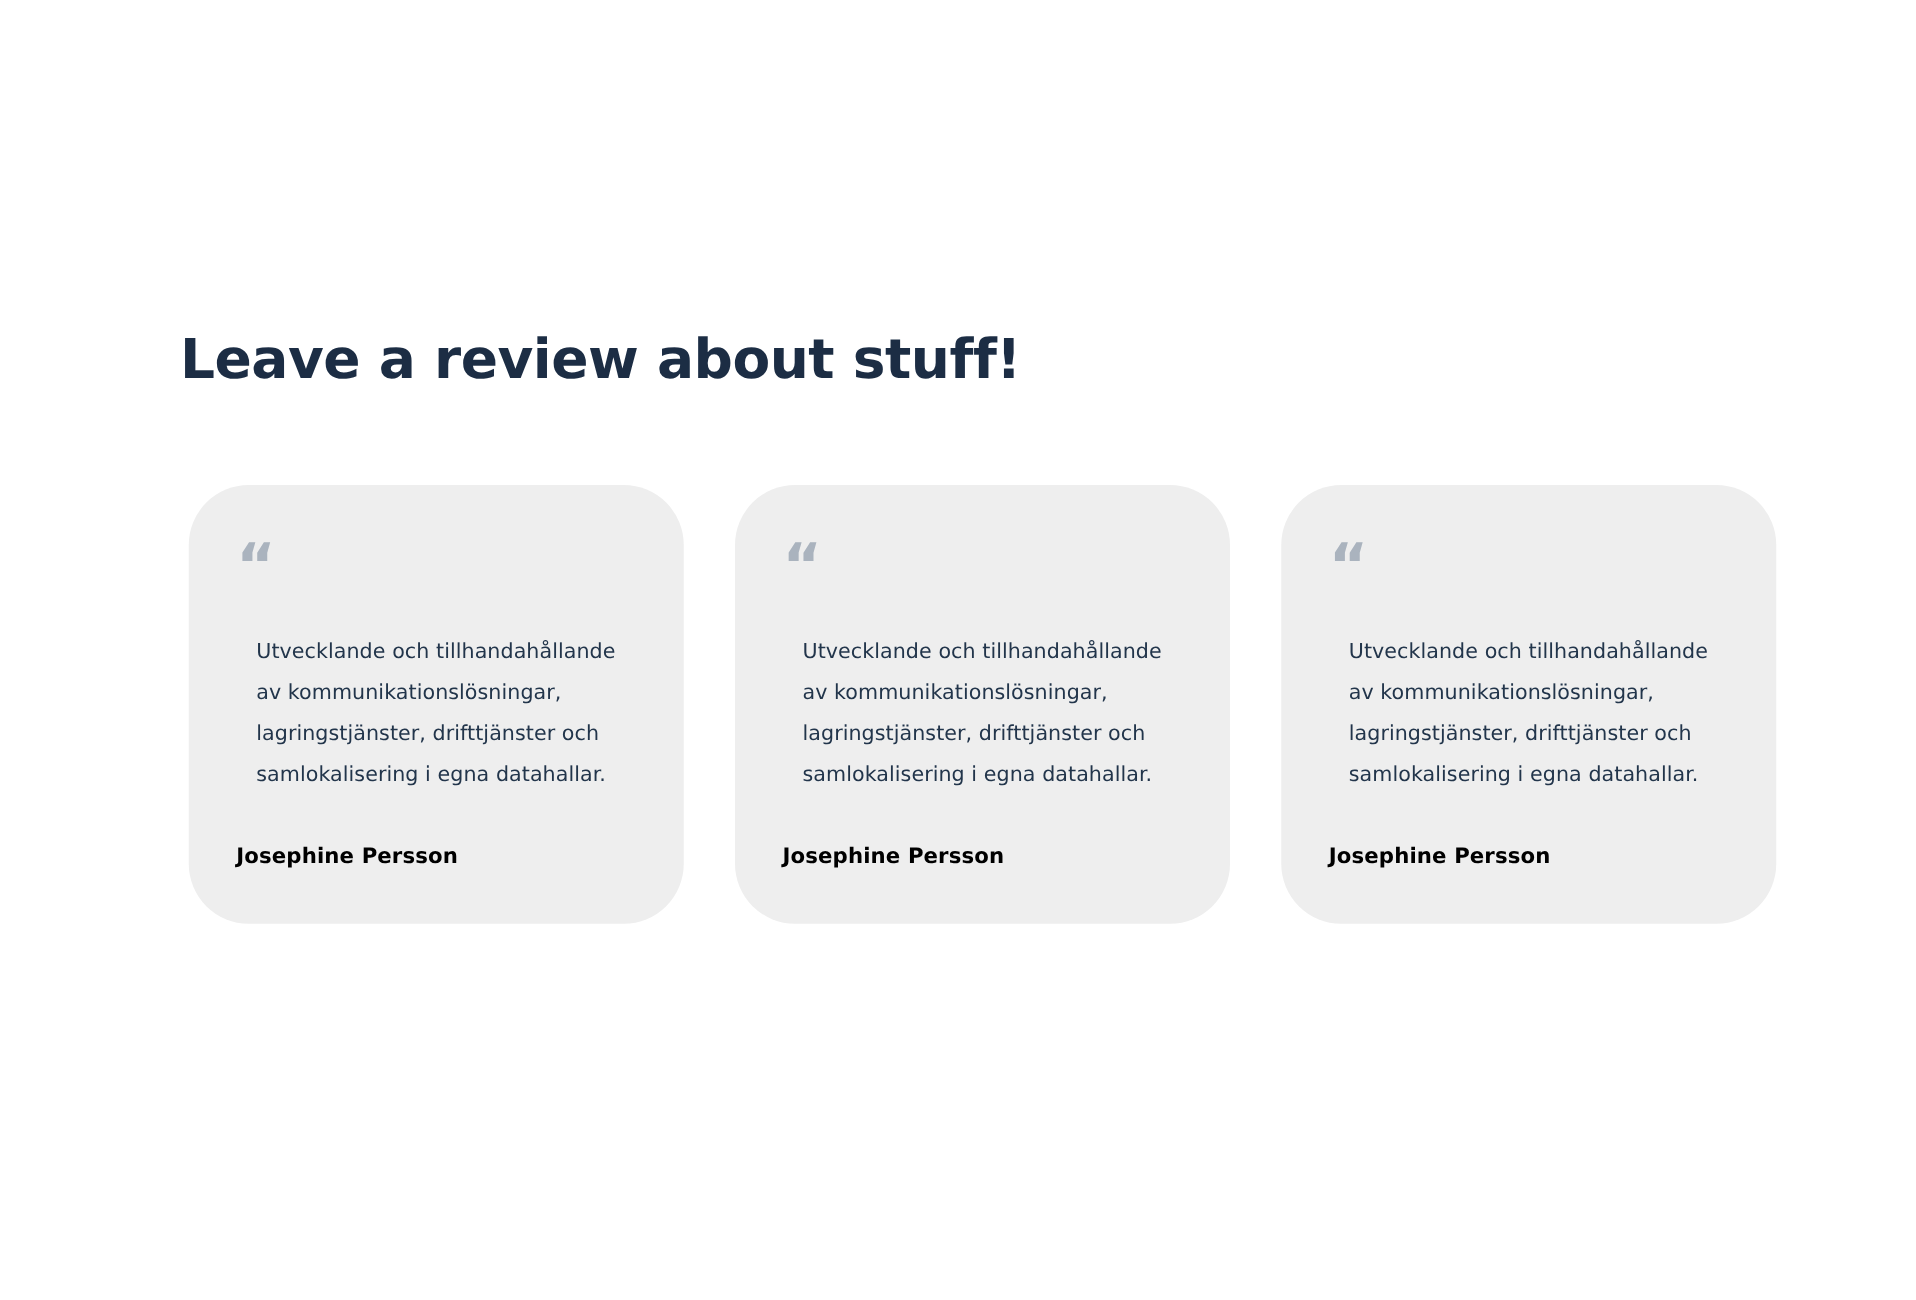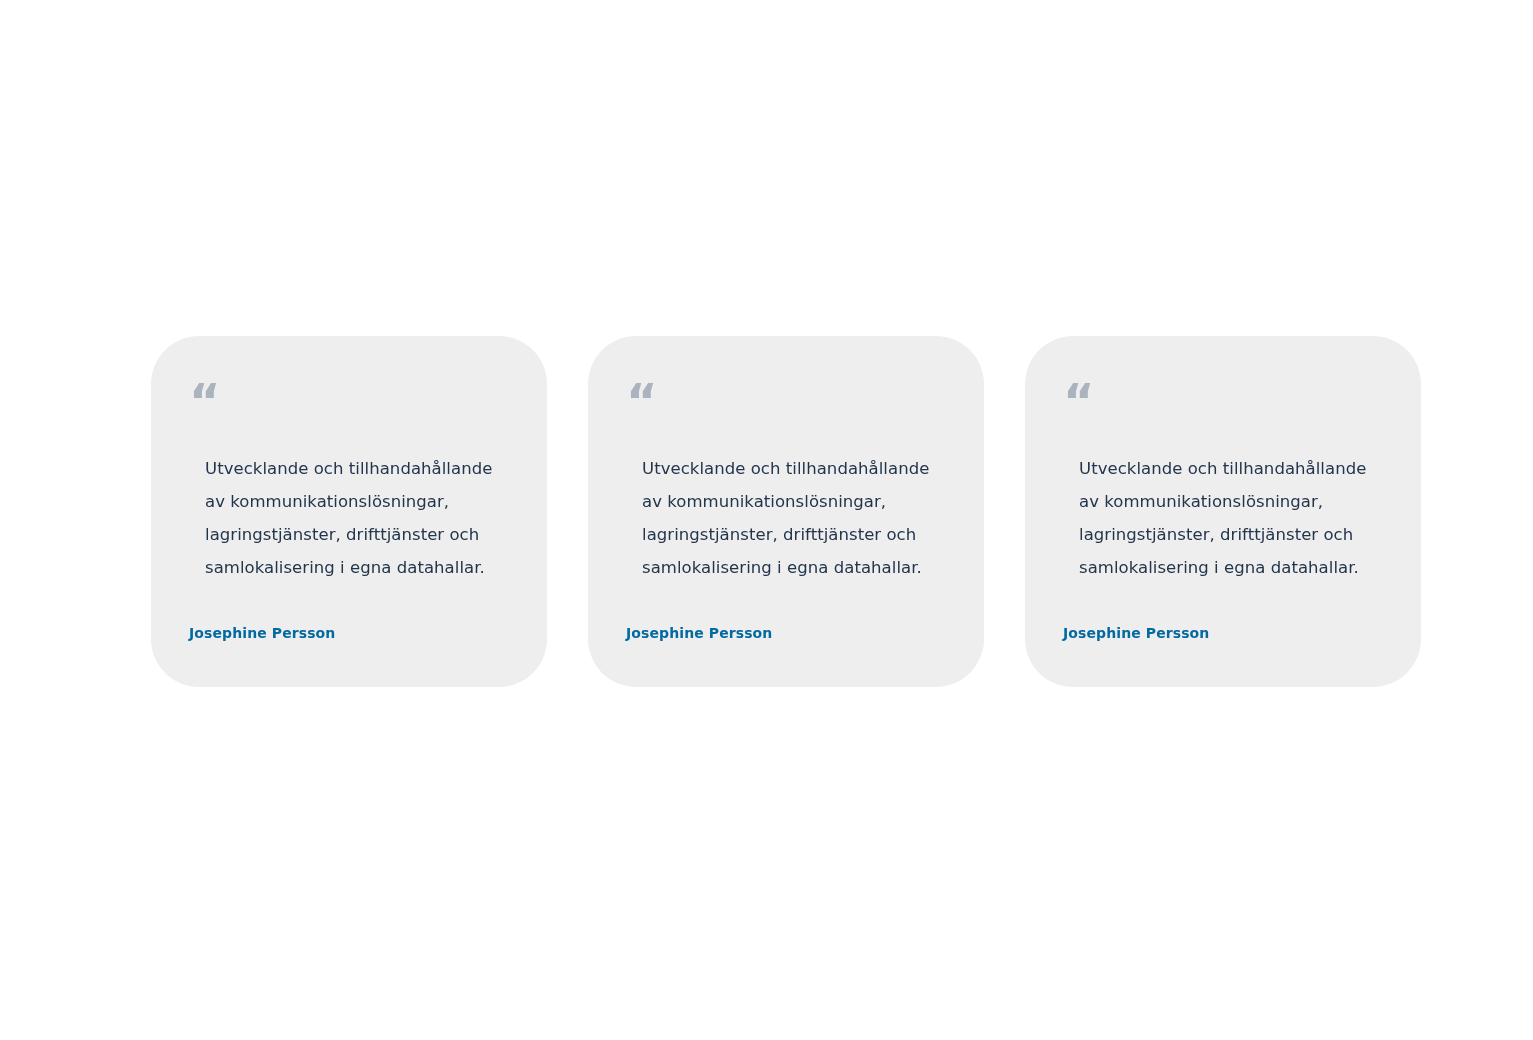--- a/index.html
+++ b/index.html
@@ -78,34 +78,35 @@
     line-height: 33px;
     font-weight: 400;
     color: #22354b;
     letter-spacing: 0.05px;
   }
 
   .quote-author {
     margin: 0;
     margin-top: 23px;
     font-family: "DejaVu Sans", sans-serif;
-    font-size: 14px;
+    font-size: 17px;
     line-height: 20px;
     font-weight: 700;
-    color: #0369a1;
+    color: #000000;
     letter-spacing: 0.1px;
   }
 </style>
 </head>
 <body>
 
 <div class="page">
 
   <section class="section">
 
+    <h1 class="section-title">Leave a review about stuff!</h1>
 
     <div class="cards">
 
       <article class="card">
         <span class="quote-mark">“</span>
         <p class="quote-text">Utvecklande och tillhandahållande av kommunikationslösningar, lagringstjänster, drifttjänster och samlokalisering i egna datahallar.</p>
         <p class="quote-author">Josephine Persson</p>
       </article>
 
       <article class="card">

